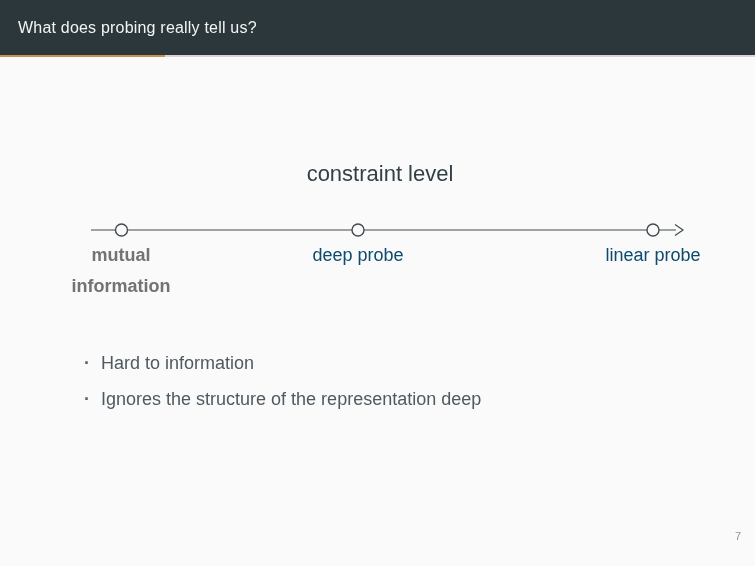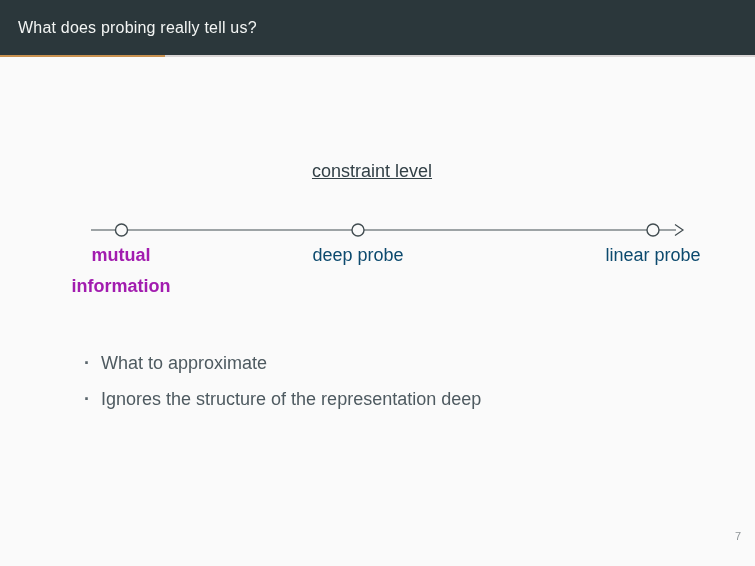--- a/index.html
+++ b/index.html
@@ -43,45 +43,44 @@
   .progress-fill {
     width: 165px;
     height: 100%;
     background: #c9914f;
   }
 
   
   .axis-title {
     position: absolute;
     top: 161px;
-    left: 372px;
+    left: 380px;
     transform: translateX(-50%);
-    font-size: 18px;
+    font-size: 22px;
     color: #334147;
     white-space: nowrap;
-    text-decoration: underline;
   }
   .axis-svg {
     position: absolute;
     left: 85px;
     top: 217px;
   }
   .point-label {
     position: absolute;
     top: 240px;
     transform: translateX(-50%);
     font-size: 18px;
     line-height: 31px;
     color: #0c4a6e;
     text-align: center;
     white-space: nowrap;
   }
   .point-label.emphasis {
     font-weight: 600;
-    color: #a21caf;
+    color: #737373;
     white-space: normal;
     width: 130px;
   }
   .pl-mutual { left: 121px; }
   .pl-deep   { left: 358px; }
   .pl-linear { left: 653px; }
 
   
   .bullets {
     position: absolute;
@@ -139,21 +138,21 @@
 
   <div class="point-label emphasis pl-mutual">mutual information</div>
 
   <div class="point-label pl-deep">deep probe</div>
 
   <div class="point-label pl-linear">linear probe</div>
 
   <ul class="bullets">
     <li>
       <span class="bullet-dot">·</span>
-      <span>What to approximate</span>
+      <span>Hard to information</span>
     </li>
     <li>
       <span class="bullet-dot">·</span>
       <span>Ignores the structure of the representation deep</span>
     </li>
   </ul>
 
   <div class="pagenum">7</div>
 
 </div>

